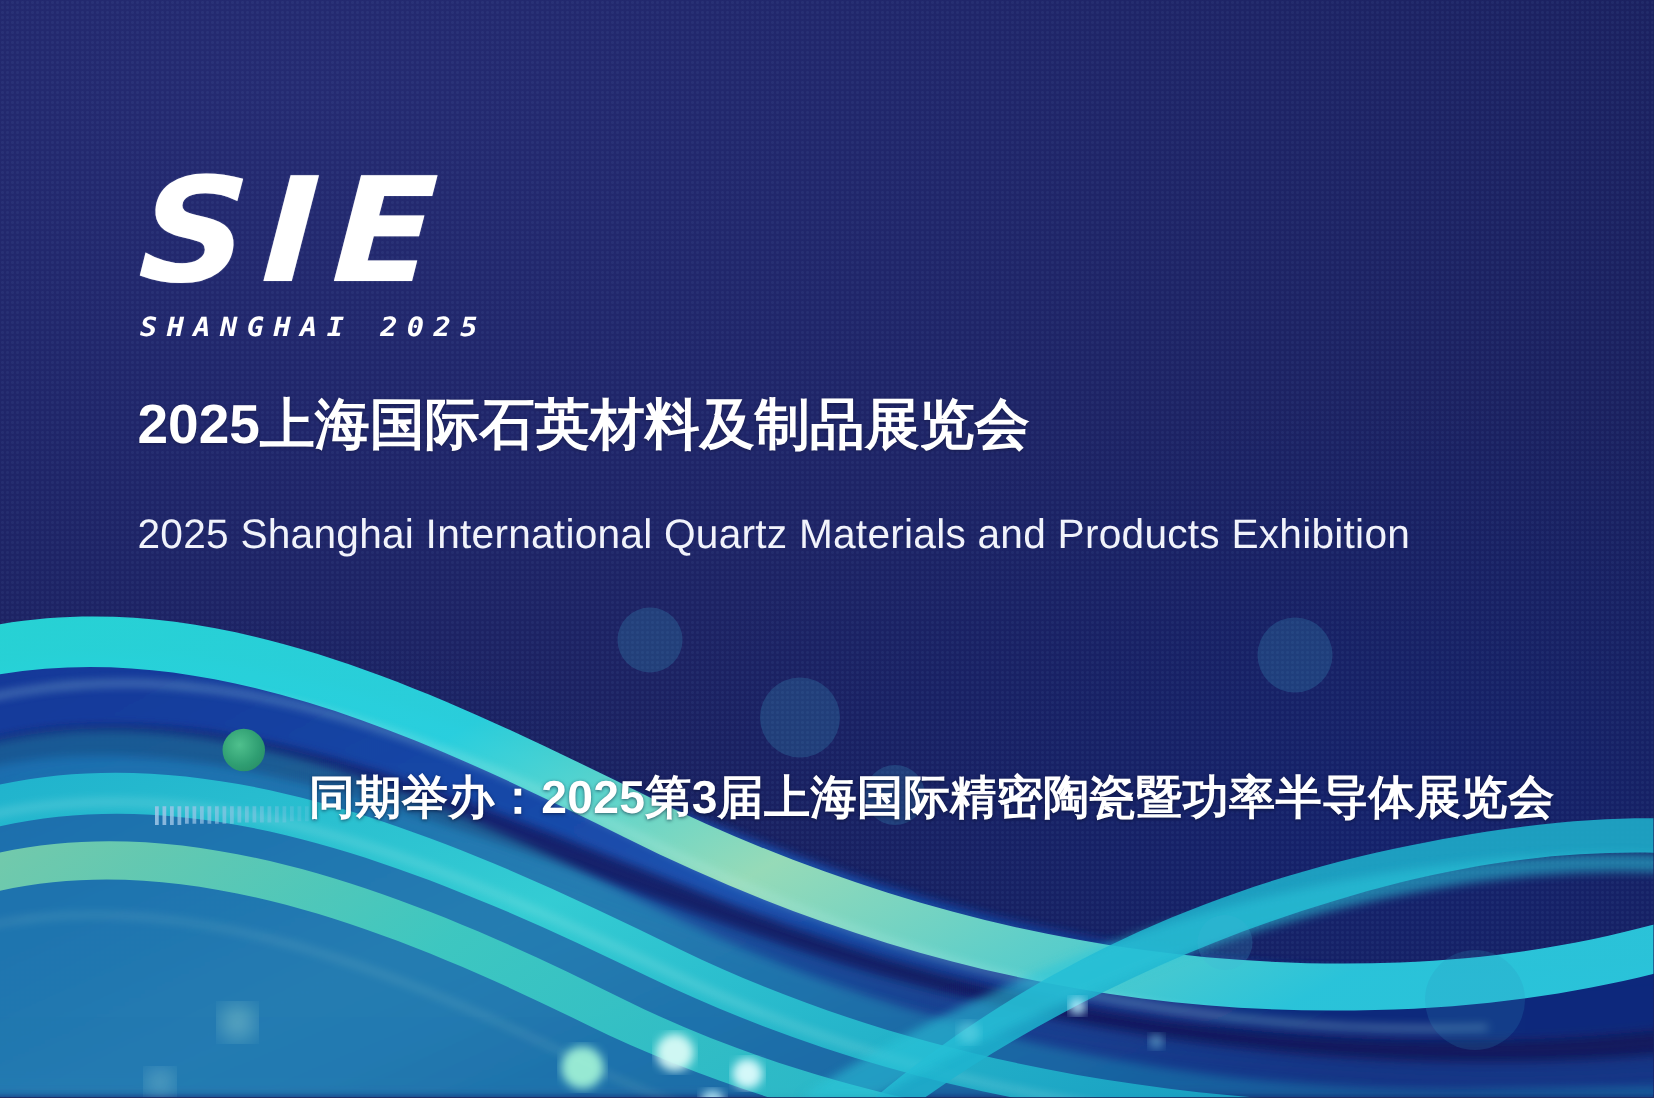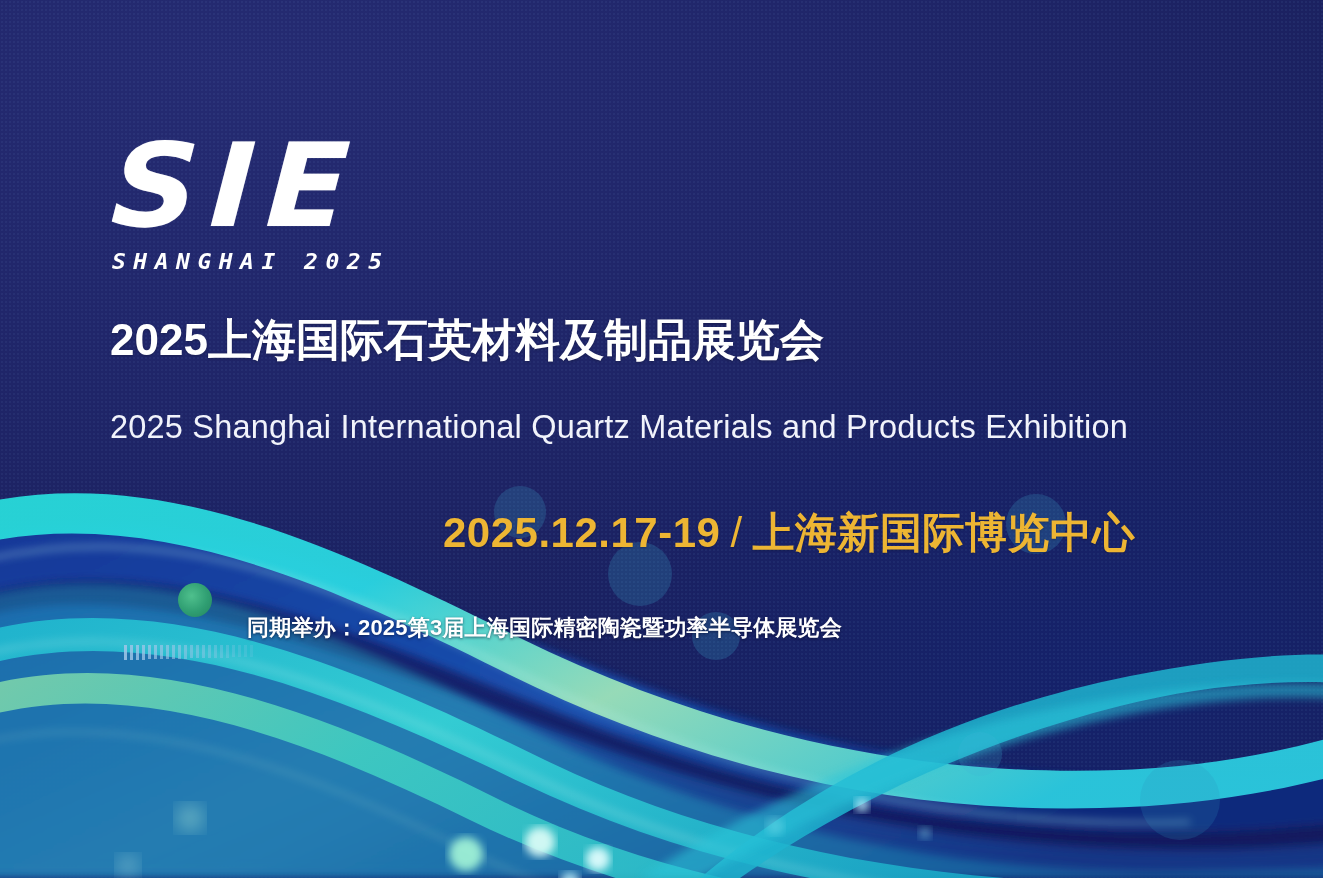--- a/index.html
+++ b/index.html
@@ -105,21 +105,21 @@
     letter-spacing:.5px;
     white-space:nowrap;
     text-shadow:0 1px 2px rgba(0,0,0,.22);
   }
   .dateline .sep{font-weight:400; padding:0 10px; color:#edb533;}
 
   
   .concurrent{
     position:absolute;
     left:247px; top:613px;
-    font-size:22px;
+    font-size:37px;
     font-weight:700;
     color:#ffffff;
     letter-spacing:.2px;
     white-space:nowrap;
     text-shadow:0 1px 3px rgba(4,10,40,.6);
   }
 
   
   .ticks{
     position:absolute;
@@ -273,20 +273,17 @@
       <i style="opacity: 0.43; height: 13px;"></i>
         <i style="opacity: 0.39; height: 12.9px;"></i>
       <i style="opacity: 0.36; height: 12.7px;"></i>
         <i style="opacity: 0.32; height: 12.6px;"></i>
       <i style="opacity: 0.28; height: 12.4px;"></i>
         <i style="opacity: 0.24; height: 12.3px;"></i>
       <i style="opacity: 0.21; height: 12.1px;"></i>
         <i style="opacity: 0.17; height: 12px;"></i>
     </div>
 
-    <div class="dateline">
-      <span>2025.12.17-19</span><span class="sep">/</span><span>上海新国际博览中心</span>
-    </div>
 
     <div class="concurrent">同期举办：2025第3届上海国际精密陶瓷暨功率半导体展览会</div>
 
   </div>
 </div>
 
 </body></html>

